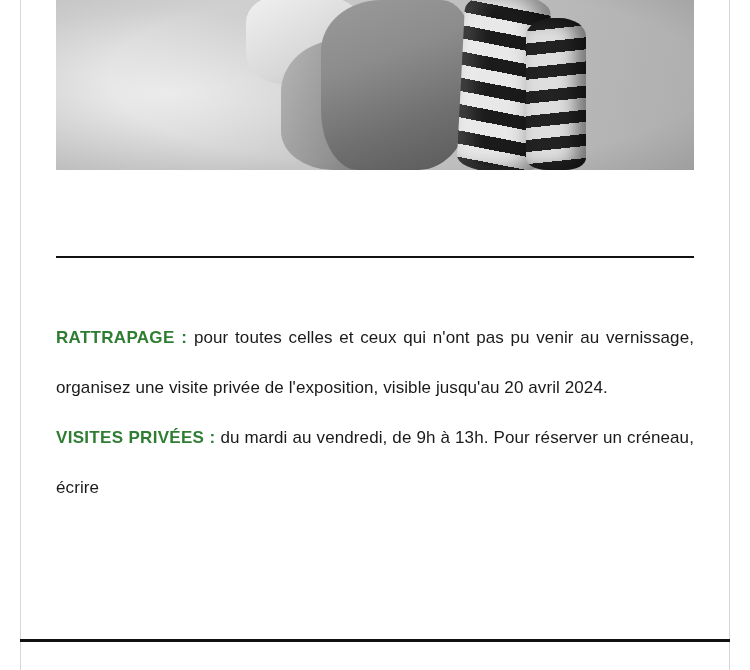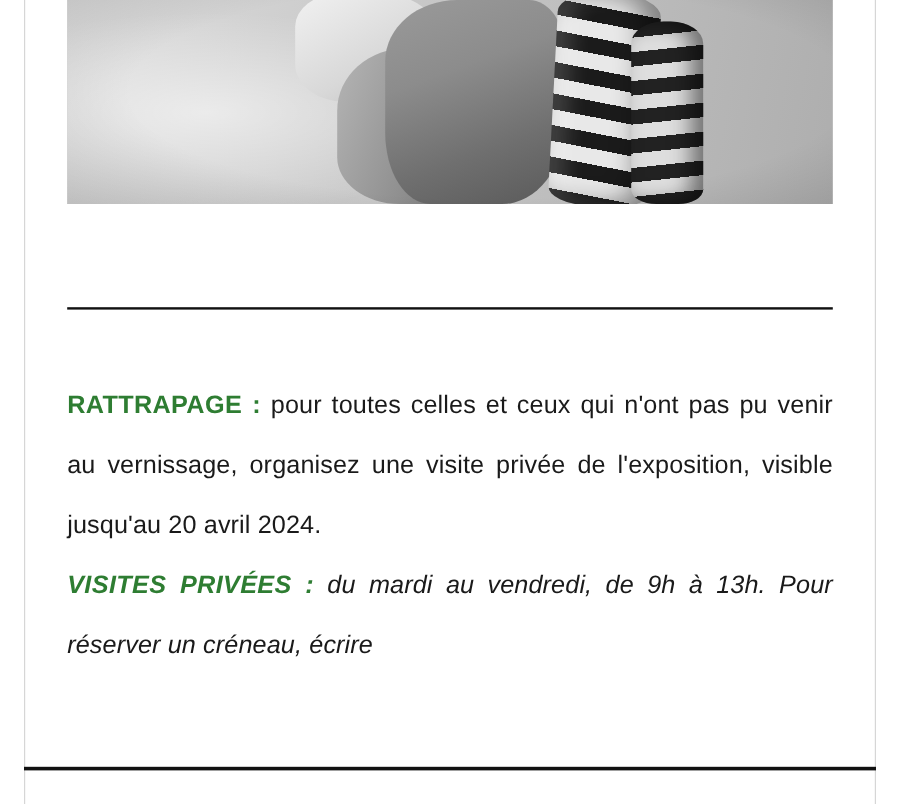--- a/index.html
+++ b/index.html
@@ -130,37 +130,36 @@
   }
   .divider {
     width: 638px;
     height: 2px;
     background: #111111;
   }
 
   
   .body-text {
     margin-top: 56px;
-    font-size: 21px;
+    font-size: 17px;
     line-height: 50px;
     color: #1a1a1a;
     text-align: justify;
     letter-spacing: 0.1px;
   }
   .body-text p {
     margin: 0;
   }
   .lead {
     color: #2e7d32;
     font-weight: bold;
     letter-spacing: 0.3px;
   }
   .para-2 {
     margin-top: 0;
-    font-style: italic;
   }
   .last-line {
     text-align: left;
   }
 
   
   .bottom-rule {
     position: absolute;
     left: 20px;
     right: 20px;

